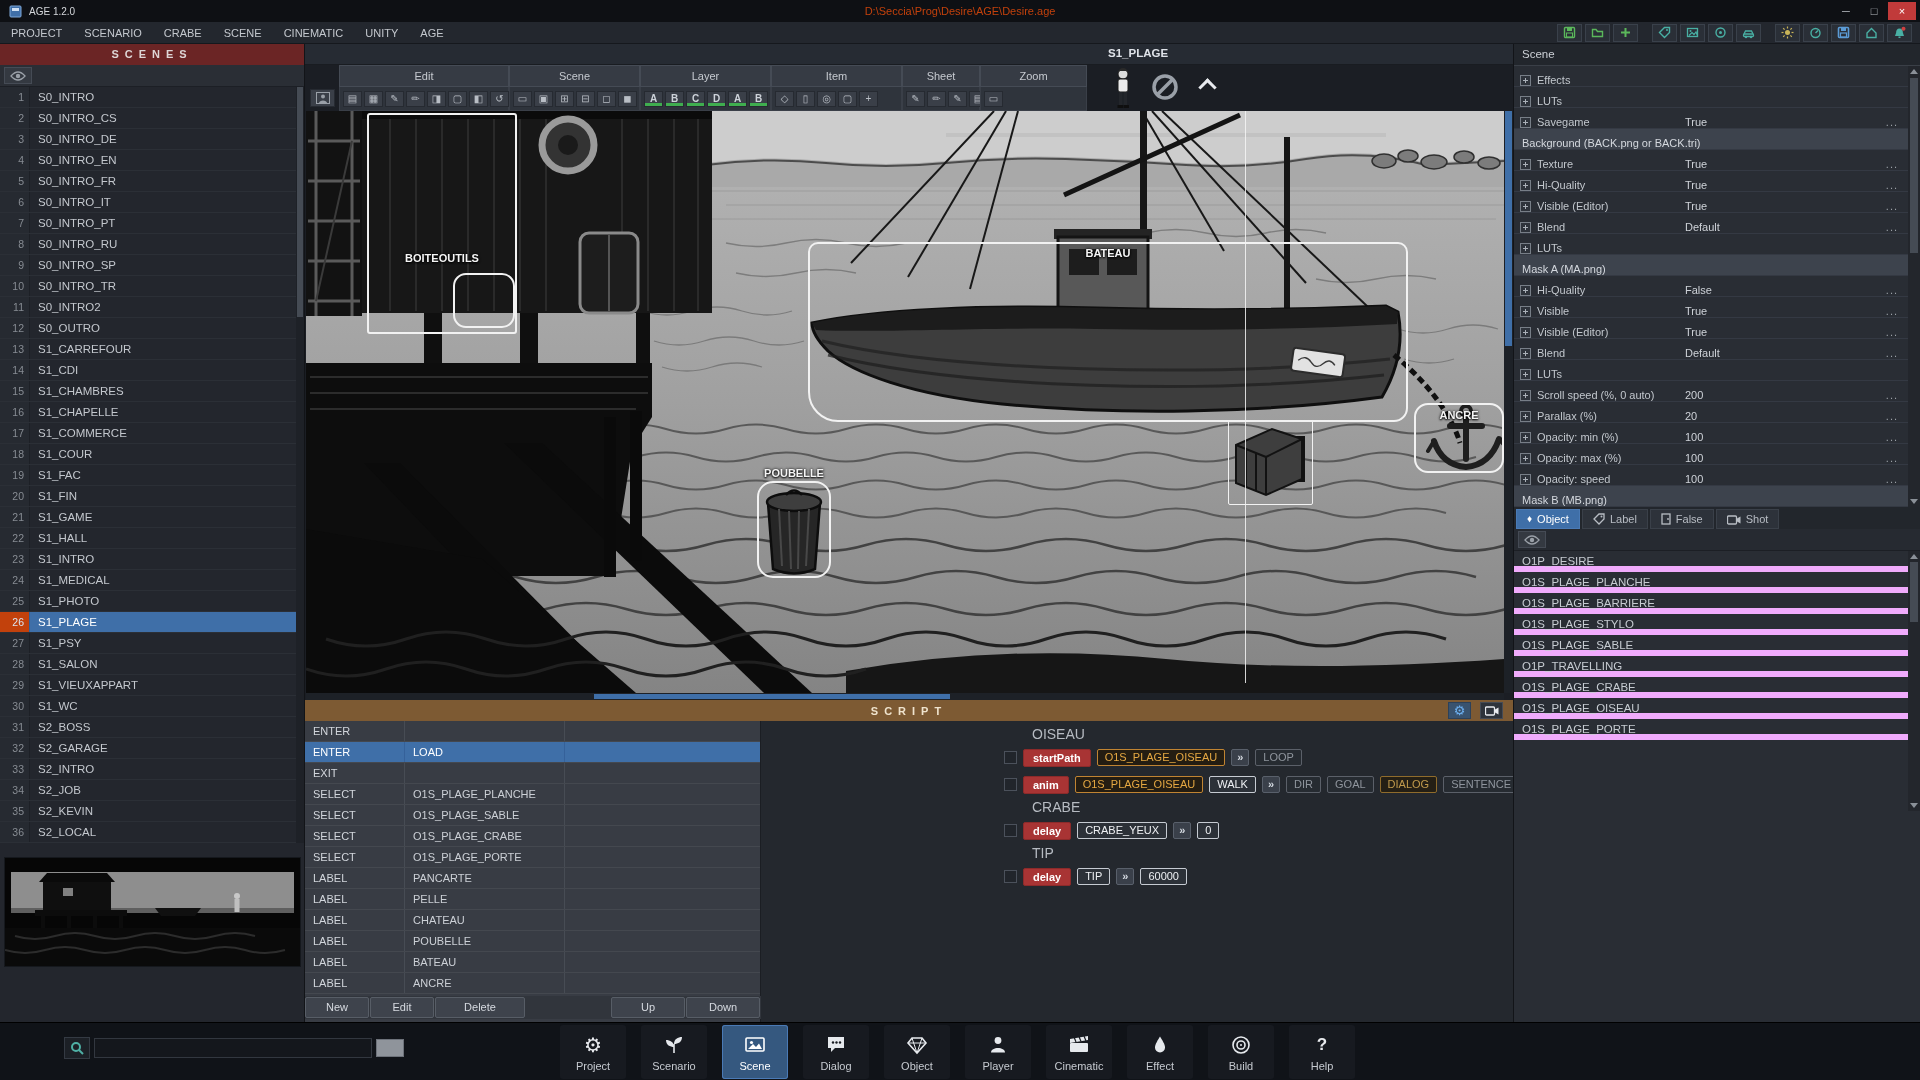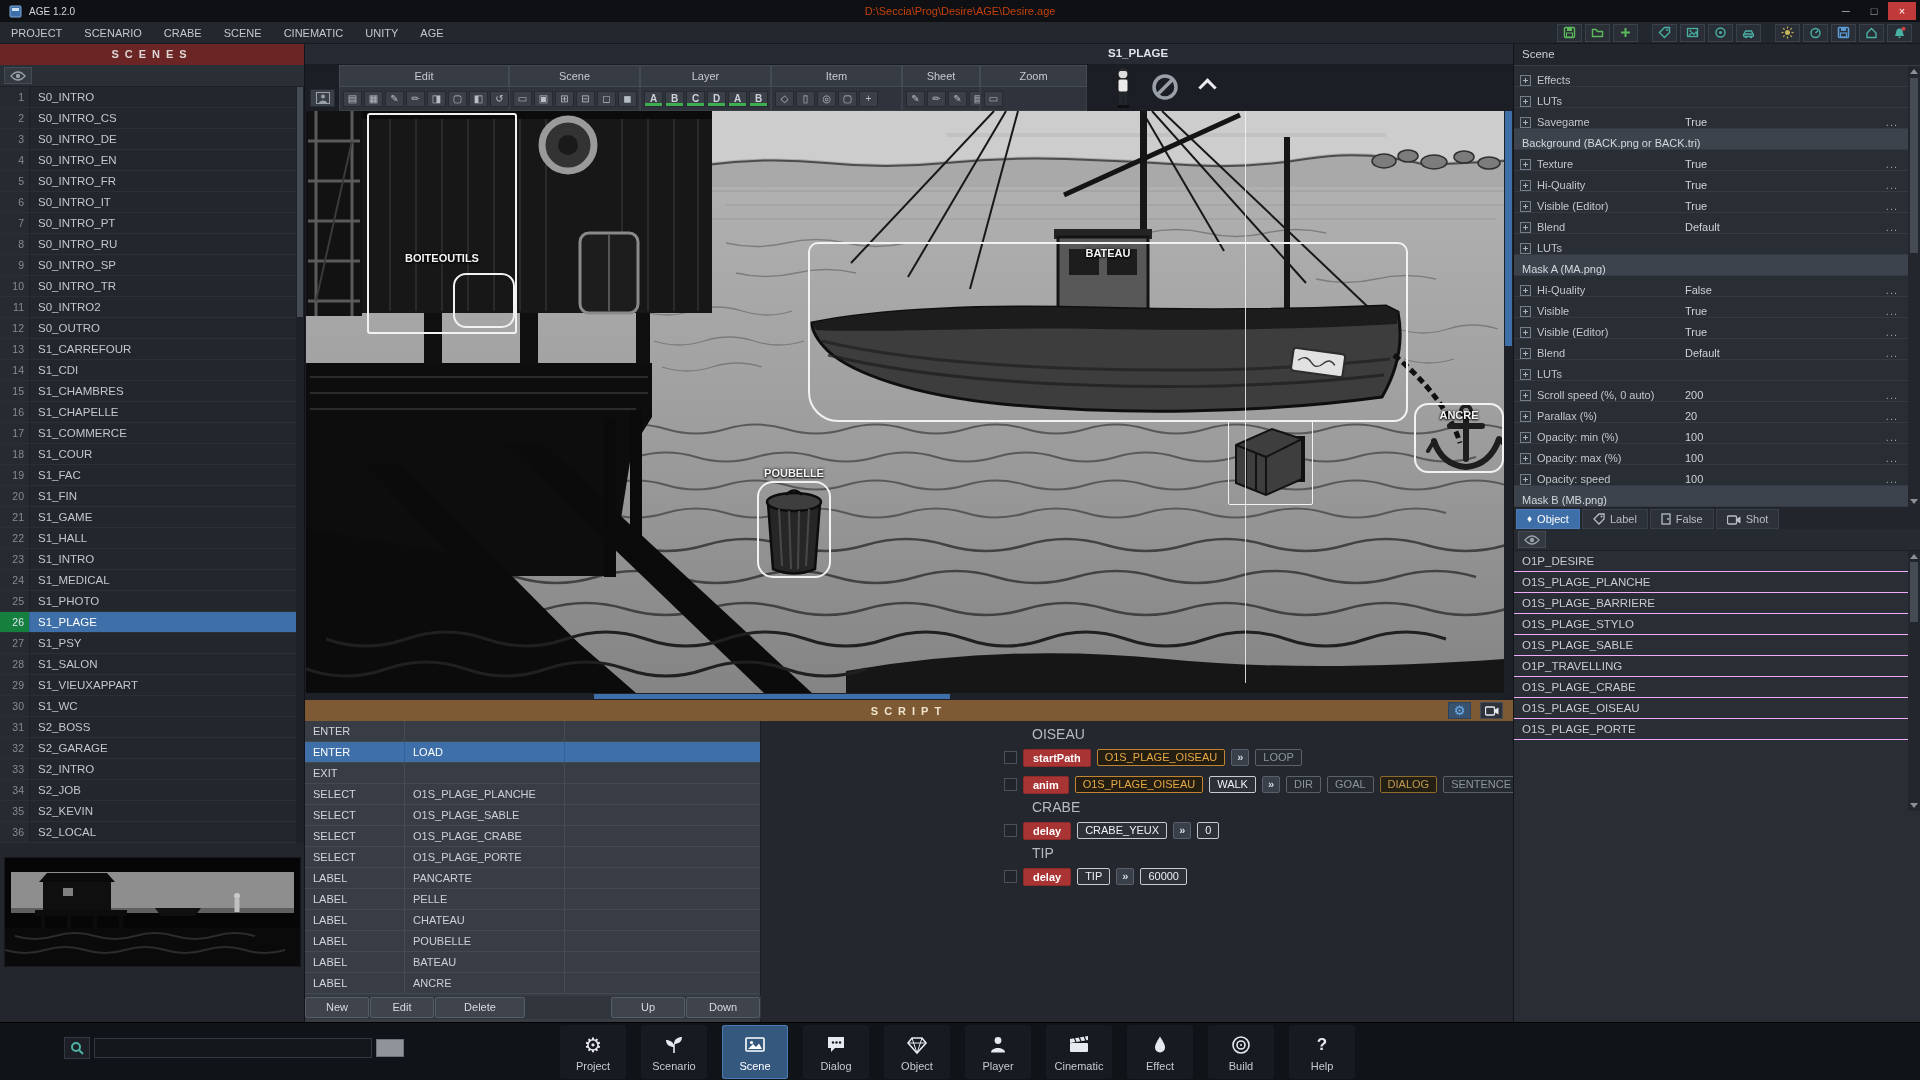--- a/index.html
+++ b/index.html
@@ -26,21 +26,21 @@
   
   .scenes-panel{position:absolute;left:0;top:44px;width:305px;height:978px;background:#23262d;border-right:1px solid #121418}
   .scenes-header{height:21px;line-height:21px;text-align:center;background:#6b2525;color:#ded6d6;font-size:11px;letter-spacing:6px;font-weight:bold}
   .eyerow{height:22px;background:#2a2e35;border-bottom:1px solid #1c1f25;display:flex;align-items:center;padding-left:4px}
   .eyebtn{width:28px;height:17px;display:flex;align-items:center;justify-content:center;background:#343941;border:1px solid #454b55}
   .scene-list{position:absolute;top:43px;left:0;right:8px;height:756px;overflow:hidden}
   .scene-row{height:21px;display:flex;border-bottom:1px solid #2b2f36}
   .snum{width:30px;background:#262a31;border-right:1px solid #1d2026;color:#878c93;font-size:10.5px;text-align:right;padding-right:5px;line-height:20px;flex:none}
   .sname{padding-left:8px;font-size:11.5px;line-height:20px;color:#c3c7cd;white-space:nowrap}
   .scene-row.selected{background:#3f6fa8}
-  .scene-row.selected .snum{background:#15803d;color:#dbe4ef;border-right-color:#35619a}
+  .scene-row.selected .snum{background:#c2410c;color:#dbe4ef;border-right-color:#35619a}
   .scene-row.selected .sname{color:#fff}
   .list-scroll{position:absolute;top:43px;right:0;width:8px;height:756px;background:#1e2127}
   .list-thumb{position:absolute;top:0;left:1px;width:6px;height:230px;background:#454b54}
   .thumb{position:absolute;left:4px;top:813px;width:297px;height:110px;background:#000;border:1px solid #15181d}
 
   
   .center{position:absolute;left:305px;top:44px;width:1208px;height:978px;background:#1b1e24}
   .scene-titlebar{position:absolute;top:0;left:0;width:100%;height:21px;background:#262b33;border-bottom:1px solid #191c21}
   .scene-title{position:absolute;left:803px;top:3px;font-size:11.5px;font-weight:bold;color:#dfe3e9}
   .toolbar{position:absolute;top:21px;left:0;width:100%;height:46px;display:flex}
@@ -124,21 +124,21 @@
   .arr-up{width:0;height:0;border-left:4px solid transparent;border-right:4px solid transparent;border-bottom:5px solid #8a9098}
   .arr-dn{width:0;height:0;border-left:4px solid transparent;border-right:4px solid transparent;border-top:5px solid #8a9098;margin-top:auto;margin-bottom:3px}
   .pthumb{margin-top:4px;width:8px;height:175px;background:#454b54}
   .othumb{margin-top:3px;width:8px;height:60px;background:#454b54}
   .prop-tabs{position:absolute;top:463px;left:0;right:0;height:22px;background:#22262c;display:flex;align-items:flex-end;padding-left:2px;gap:2px}
   .ptab{height:20px;display:flex;align-items:center;gap:5px;padding:0 10px;background:#2d323a;border:1px solid #3a4049;font-size:11px;color:#b8bdc4}
   .ptab.active{background:#3f6fa8;color:#fff;border-color:#4a7ab5}
   .tabic{font-size:10px;line-height:10px}
   .eyerow2{position:absolute;top:485px;left:0;right:0;height:22px;background:#262a31;border-bottom:1px solid #1c1f25;display:flex;align-items:center;padding-left:4px}
   .obj-list{position:absolute;top:507px;left:0;right:12px;bottom:0;overflow:hidden}
-  .objrow{height:21px;line-height:20px;padding-left:8px;font-size:11.5px;color:#c6cbd1;border-bottom:1px solid #f0abfc;white-space:nowrap}
+  .objrow{height:21px;line-height:20px;padding-left:8px;font-size:11.5px;color:#c6cbd1;border-bottom:6px solid #f0abfc;white-space:nowrap}
   .obj-scroll{position:absolute;top:507px;right:0;width:12px;height:260px;background:#23262c;display:flex;flex-direction:column;align-items:center;padding-top:3px}
 
   
   .bottombar{position:absolute;left:0;top:1022px;width:100%;height:58px;background:#101318;border-top:1px solid #000}
   .searchwrap{position:absolute;left:64px;top:14px;display:flex;align-items:center;gap:4px}
   .sglass{width:26px;height:22px;background:#1c2026;border:1px solid #343a43;display:flex;align-items:center;justify-content:center}
   .searchinput{width:278px;height:20px;background:#14171c;border:1px solid #32373f;color:#cdd1d7;font-size:11px;padding:0 6px;outline:none;font-family:"Liberation Sans",sans-serif}
   .searchext{width:28px;height:18px;background:#8f949b;border:1px solid #6d727a}
   .modes{position:absolute;left:560px;top:2px;display:flex;gap:15px}
   .mode{width:66px;height:54px;display:flex;flex-direction:column;align-items:center;justify-content:center;gap:2px;background:#171a20;border-radius:3px}

